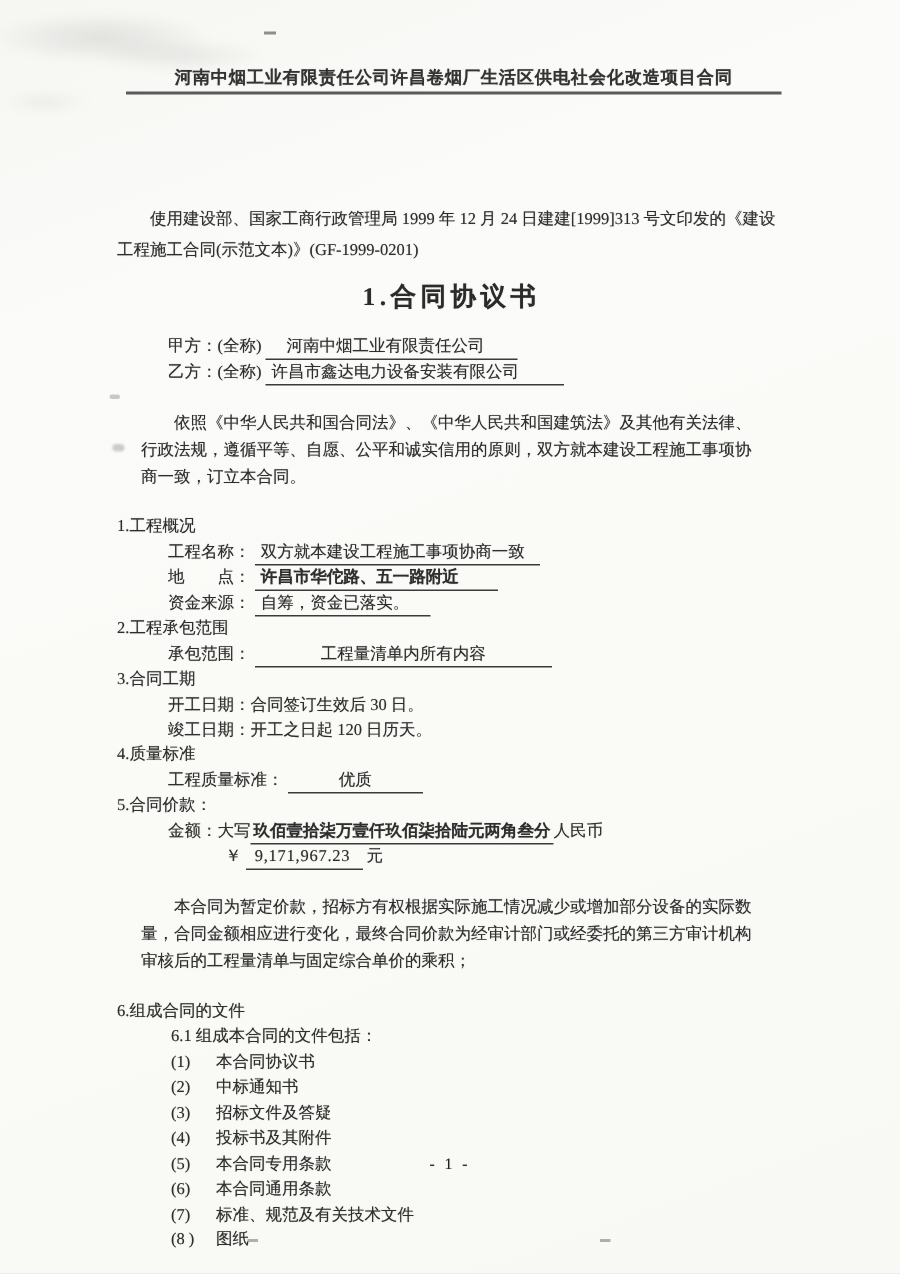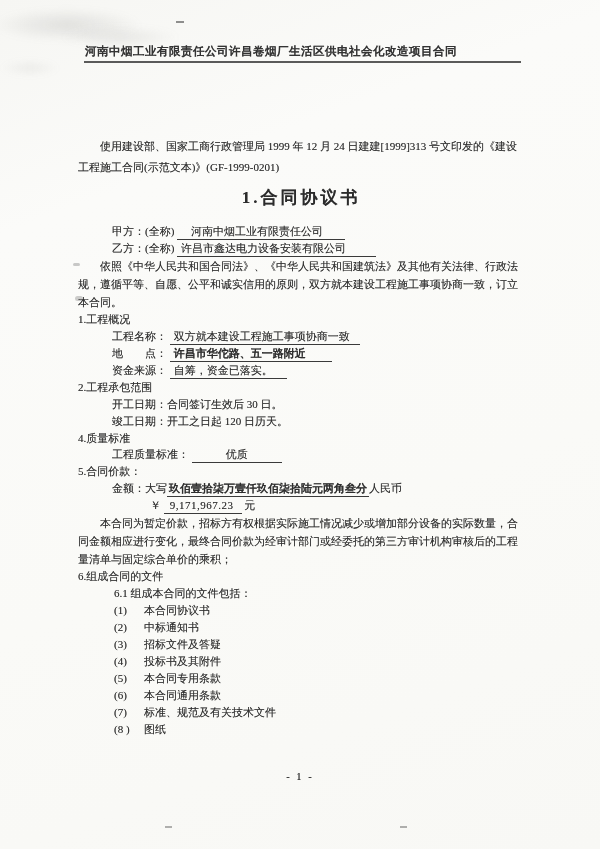--- a/index.html
+++ b/index.html
@@ -16,30 +16,30 @@
   .sm1{left:-8px;top:8px;width:150px;height:34px;background:radial-gradient(ellipse at center,rgba(120,120,118,0.18),rgba(120,120,118,0) 70%);}
   .sm2{left:60px;top:26px;width:120px;height:22px;background:radial-gradient(ellipse at center,rgba(130,130,128,0.14),rgba(130,130,128,0) 70%);}
   .sm3{left:0px;top:60px;width:60px;height:16px;background:radial-gradient(ellipse at center,rgba(130,130,128,0.10),rgba(130,130,128,0) 70%);}
   .tick{position:absolute;background:#555;pointer-events:none;}
   .t1{left:176px;top:21px;width:8px;height:2px;opacity:.65;}
   .t2{left:73px;top:263px;width:7px;height:3px;opacity:.30;border-radius:2px;filter:blur(0.5px);}
   .t3{left:75px;top:296px;width:8px;height:5px;opacity:.28;border-radius:3px;filter:blur(0.6px);}
   .t4{left:165px;top:826px;width:7px;height:2px;opacity:.45;}
   .t5{left:400px;top:826px;width:7px;height:2px;opacity:.45;}
   
-  .hdr{position:absolute;left:85px;top:44px;width:435px;text-align:left;
+  .hdr{position:absolute;left:85px;top:44px;width:435px;text-align:center;
        font-size:11.5px;font-weight:bold;letter-spacing:0.5px;color:#333;}
   .hdr-rule{position:absolute;left:84px;top:61px;width:437px;height:2px;background:#3e3e3e;opacity:.85;}
   
   .content{position:absolute;left:78px;top:136px;width:446px;font-size:11px;line-height:16.9px;}
   .intro{ text-indent:2em;line-height:21px;margin:0 0 12px 0;}
   .doc-title{text-align:center;font-size:17px;font-weight:bold;letter-spacing:3px;margin:10px 0 16px 0;color:#2b2b2b;}
   .line{white-space:nowrap;}
   .ind{padding-left:34px;}
-  .para{text-indent:2em;line-height:18px;margin:0;}
+  .para{text-indent:2em;line-height:18px;margin:16px;}
   .heading{font-weight:normal;}
   .ul{border-bottom:1px solid #3a3a3a;display:inline-block;line-height:13px;}
   .ul-a{padding:0 22px 1px 14px;}
   .ul-b{padding:0 30px 1px 4px;}
   .ul-name{padding:0 10px 1px 4px;}
   .ul-loc{padding:0 26px 1px 4px;font-weight:bold;}
   .ul-fund{padding:0 14px 1px 4px;}
   .ul-scope{padding:0 1px 1px 1px;min-width:196px;text-align:center;}
   .ul-days{padding:0 3px 1px 3px;}
   .ul-quality{padding:0 1px 1px 1px;min-width:88px;text-align:center;}
@@ -94,21 +94,26 @@
     <div class="line ind">
       <span>地　　点：</span>
       <span class="ul ul-loc">许昌市华佗路、五一路附近</span>
     </div>
     <div class="line ind">
       <span>资金来源：</span>
       <span class="ul ul-fund">自筹，资金已落实。</span>
     </div>
 
     <div class="line heading">2.工程承包范围</div>
+    <div class="line ind">
+      <span>承包范围：</span>
+      <span class="ul ul-scope">工程量清单内所有内容</span>
+    </div>
 
+    <div class="line heading">3.合同工期</div>
     <div class="line ind">开工日期：合同签订生效后 30 日。</div>
     <div class="line ind">竣工日期：开工之日起 120 日历天。</div>
 
     <div class="line heading">4.质量标准</div>
     <div class="line ind">
       <span>工程质量标准：</span>
       <span class="ul ul-quality">优质</span>
     </div>
 
     <div class="line heading">5.合同价款：</div>

